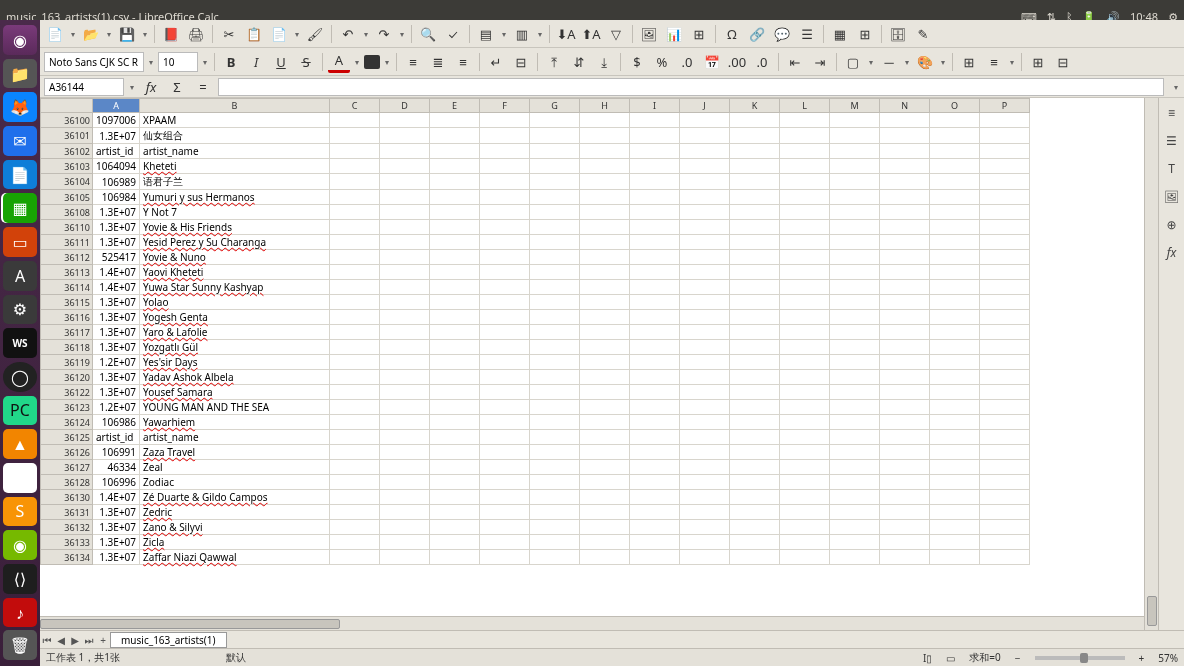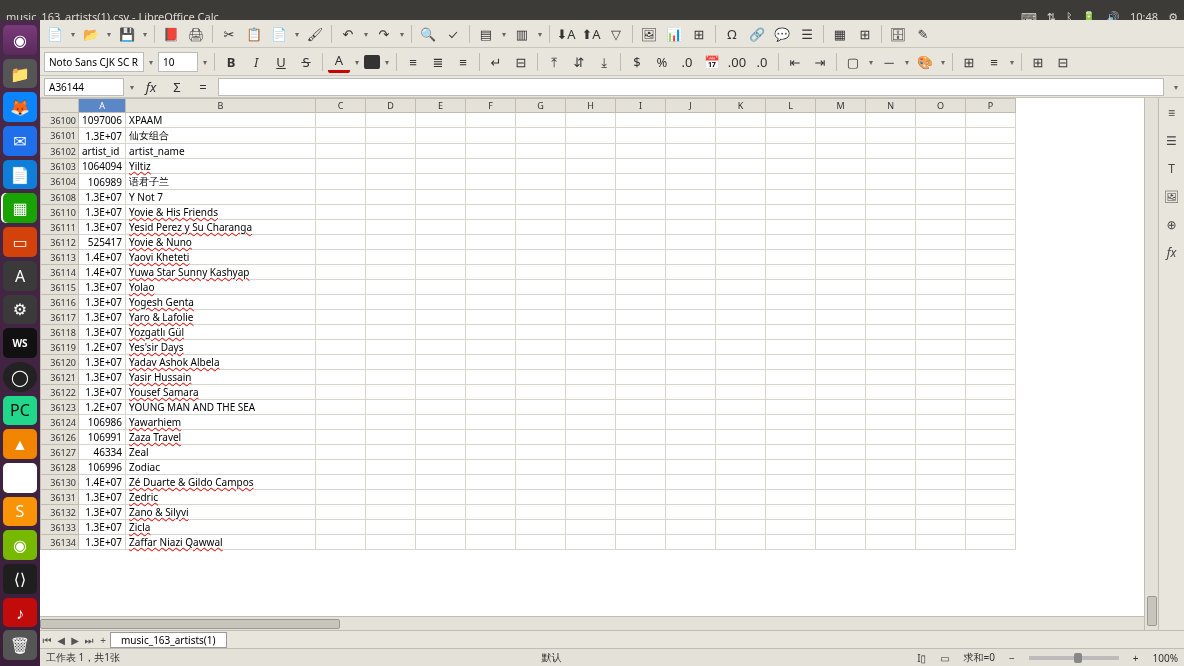--- a/index.html
+++ b/index.html
@@ -20,36 +20,36 @@
 .tdrop { font-size:8px; color:#666; width:8px; text-align:center; }
 .fontname { width:100px; height:20px; border:1px solid #bbb; background:#fff; font-size:10px; padding:0 4px; display:flex; align-items:center; }
 .fontsize { width:40px; height:20px; border:1px solid #bbb; background:#fff; font-size:10px; padding:0 4px; display:flex; align-items:center; }
 .namebox-row { height:22px; background:#e8e5dd; border-bottom:1px solid #c8c5bd; display:flex; align-items:center; padding:0 4px; gap:4px; }
 .namebox { width:80px; height:18px; border:1px solid #bbb; background:#fff; font-size:10px; padding:0 4px; display:flex; align-items:center; }
 .formula-bar { flex:1; height:18px; border:1px solid #bbb; background:#fff; margin-right:4px; }
 .sheet-area { flex:1; position:relative; background:#fff; overflow:hidden; display:flex; }
 .grid-wrap { flex:1; position:relative; overflow:hidden; }
 table.grid { border-collapse:collapse; font-size:10px; color:#000; table-layout:fixed; }
 table.grid th { background:#e4e1d9; border:1px solid #c0bcb4; font-weight:normal; height:12px; padding:0 2px; font-size:9px; color:#333; }
-table.grid th.rowh { width:38px; text-align:right; }
+table.grid th.rowh { width:52px; text-align:right; }
 table.grid th.sel { background:#5b87c7; color:#fff; }
 table.grid td { border:1px solid #d8d5cd; padding:0 3px; height:10.5px; white-space:nowrap; overflow:visible; }
 table.grid td.num { text-align:right; }
 table.grid td.redline { text-decoration:underline; text-decoration-color:#d00; text-decoration-style:wavy; }
 .hscroll { height:14px; background:#e4e1d9; border-top:1px solid #c0bcb4; display:flex; align-items:center; position:relative; }
 .hscroll-thumb { position:absolute; left:0; width:300px; height:10px; background:#c8c5bd; border:1px solid #999; border-radius:2px; }
 .vscroll { width:14px; background:#e4e1d9; border-left:1px solid #c0bcb4; position:relative; }
 .vscroll-thumb { position:absolute; bottom:4px; width:10px; left:2px; height:30px; background:#c8c5bd; border:1px solid #999; border-radius:2px; }
 .sidebar { width:26px; background:#e8e5dd; border-left:1px solid #c0bcb4; display:flex; flex-direction:column; align-items:center; padding-top:4px; gap:8px; }
 .sidebar .sbtn { width:20px; height:20px; font-size:12px; color:#444; display:flex; align-items:center; justify-content:center; }
 .tabs { height:18px; background:#e8e5dd; border-top:1px solid #c0bcb4; display:flex; align-items:center; font-size:10px; }
 .tab-nav { width:14px; text-align:center; color:#555; }
 .tab { padding:0 10px; border:1px solid #999; background:#fff; height:16px; display:flex; align-items:center; }
 .status { height:18px; background:#e4e1d9; border-top:1px solid #c0bcb4; display:flex; align-items:center; font-size:10px; color:#333; padding:0 6px; gap:40px; }
-.status .s-left{width:140px;} .status .s-mid{flex:1;text-align:center;} .status .s-right{display:flex;gap:14px;align-items:center;}
+.status .s-left{width:140px;} .status .s-mid{flex:1;text-align:left;} .status .s-right{display:flex;gap:14px;align-items:center;}
 .zoom-slider{width:90px;height:4px;background:#bbb;position:relative;}
 .zoom-slider::after{content:"";position:absolute;left:45px;top:-3px;width:8px;height:10px;background:#888;border-radius:2px;}
 .colA{width:35px;} .colB{width:190px;} .colX{width:50px;}
 </style>
 </head>
 <body>
 
 <div class="topbar">
   <span class="topbar-title">music_163_artists(1).csv - LibreOffice Calc</span>
   <div class="topbar-icons">
@@ -283,21 +283,21 @@
               <td></td>
               <td></td>
               <td></td>
               <td></td>
               <td></td>
               <td></td>
             </tr>
             <tr>
               <th class="rowh">36103</th>
               <td class="num">1064094</td>
-              <td class="redline">Yiltiz</td>
+              <td class="redline">Kheteti</td>
               <td></td>
               <td></td>
               <td></td>
               <td></td>
               <td></td>
               <td></td>
               <td></td>
               <td></td>
               <td></td>
               <td></td>
@@ -319,20 +319,39 @@
               <td></td>
               <td></td>
               <td></td>
               <td></td>
               <td></td>
               <td></td>
               <td></td>
               <td></td>
             </tr>
             <tr>
+              <th class="rowh">36105</th>
+              <td class="num">106984</td>
+              <td class="redline">Yumuri y sus Hermanos</td>
+              <td></td>
+              <td></td>
+              <td></td>
+              <td></td>
+              <td></td>
+              <td></td>
+              <td></td>
+              <td></td>
+              <td></td>
+              <td></td>
+              <td></td>
+              <td></td>
+              <td></td>
+              <td></td>
+            </tr>
+            <tr>
               <th class="rowh">36108</th>
               <td class="num">1.3E+07</td>
               <td class="">Y Not 7</td>
               <td></td>
               <td></td>
               <td></td>
               <td></td>
               <td></td>
               <td></td>
               <td></td>
@@ -547,39 +566,20 @@
               <td></td>
               <td></td>
               <td></td>
               <td></td>
               <td></td>
               <td></td>
               <td></td>
               <td></td>
             </tr>
             <tr>
-              <th class="rowh">36121</th>
-              <td class="num">1.3E+07</td>
-              <td class="redline">Yasir Hussain</td>
-              <td></td>
-              <td></td>
-              <td></td>
-              <td></td>
-              <td></td>
-              <td></td>
-              <td></td>
-              <td></td>
-              <td></td>
-              <td></td>
-              <td></td>
-              <td></td>
-              <td></td>
-              <td></td>
-            </tr>
-            <tr>
               <th class="rowh">36122</th>
               <td class="num">1.3E+07</td>
               <td class="redline">Yousef Samara</td>
               <td></td>
               <td></td>
               <td></td>
               <td></td>
               <td></td>
               <td></td>
               <td></td>
@@ -607,20 +607,39 @@
               <td></td>
               <td></td>
               <td></td>
               <td></td>
               <td></td>
             </tr>
             <tr>
               <th class="rowh">36124</th>
               <td class="num">106986</td>
               <td class="redline">Yawarhiem</td>
+              <td></td>
+              <td></td>
+              <td></td>
+              <td></td>
+              <td></td>
+              <td></td>
+              <td></td>
+              <td></td>
+              <td></td>
+              <td></td>
+              <td></td>
+              <td></td>
+              <td></td>
+              <td></td>
+            </tr>
+            <tr>
+              <th class="rowh">36125</th>
+              <td class="" style="text-align: left;">artist_id</td>
+              <td class="">artist_name</td>
               <td></td>
               <td></td>
               <td></td>
               <td></td>
               <td></td>
               <td></td>
               <td></td>
               <td></td>
               <td></td>
               <td></td>
@@ -812,16 +831,16 @@
   <div class="status">
     <div class="s-left">工作表 1，共1张</div>
     <div class="s-mid">默认</div>
     <div class="s-right">
       <span>I▯</span>
       <span>▭</span>
       <span>求和=0</span>
       <span>−</span>
       <div class="zoom-slider"></div>
       <span>+</span>
-      <span>100%</span>
+      <span>57%</span>
     </div>
   </div>
 </div>
 
 </body></html>

